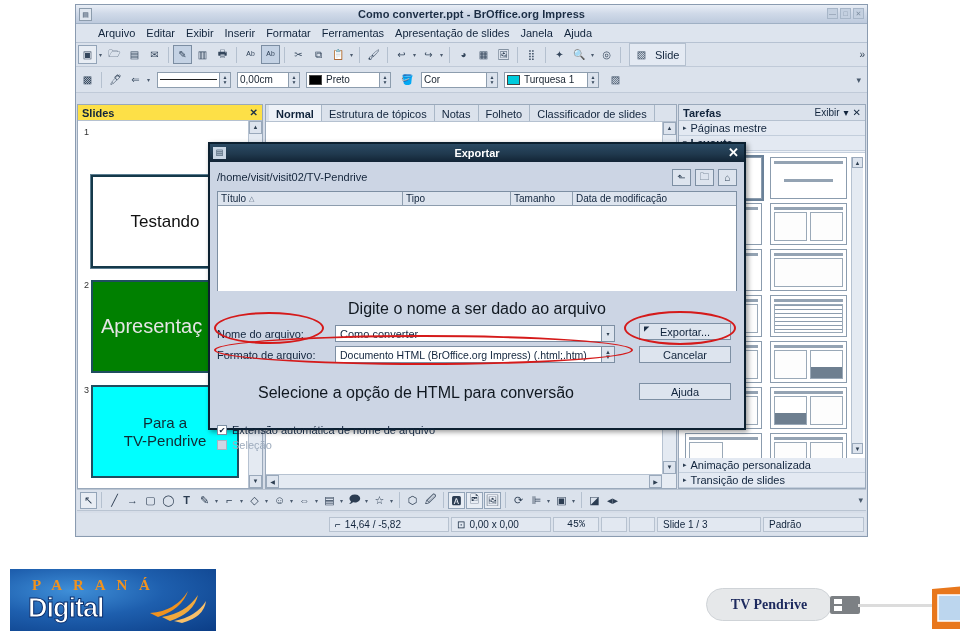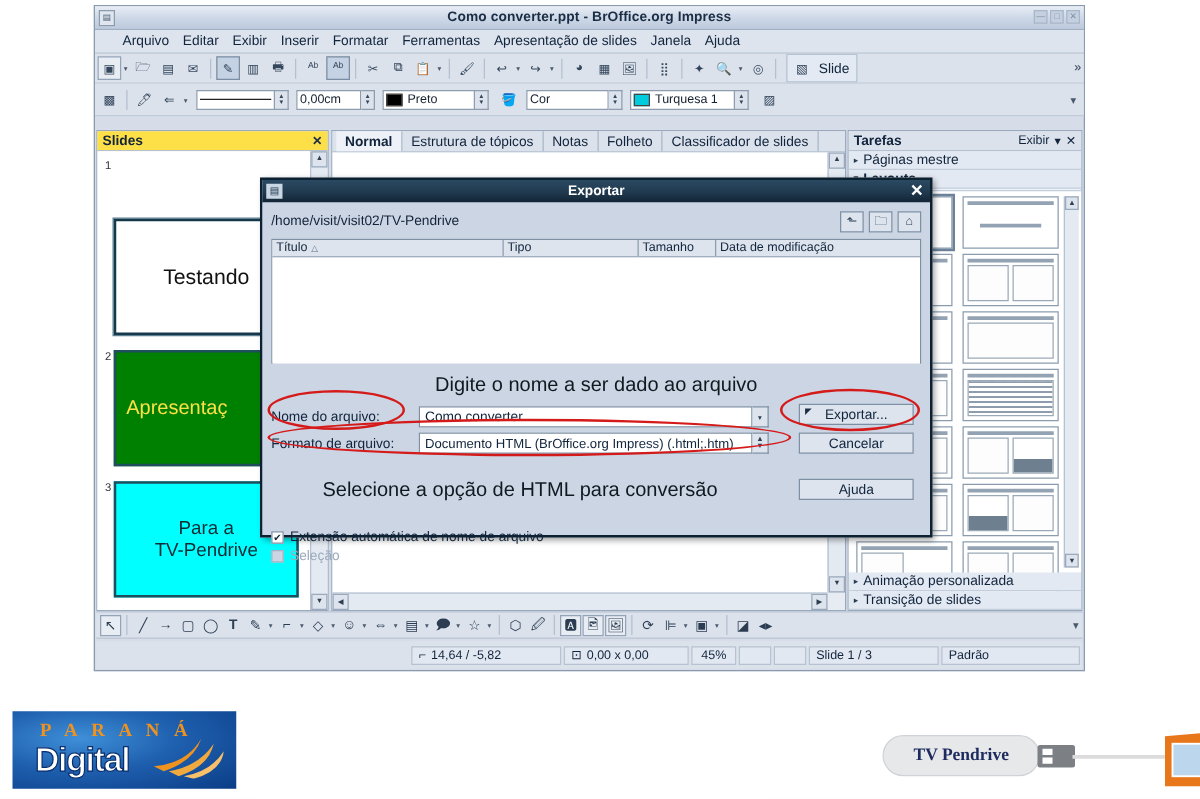--- a/index.html
+++ b/index.html
@@ -247,21 +247,21 @@
          font-size:8px; color:#11243c; text-align:center; line-height:9px; }
   .chk.dim { background:#ccd5e4; border-color:#a6b2c2; color:#a6b2c2; }
   .chk-lbl { font-size:11px; color:#11243c; }
   .chk-lbl.dim { color:#9dabbd; }
 
   
   .ellipse { position:absolute; border:2px solid #d51a1a; border-radius:50%; pointer-events:none; }
 
   
   .pd-logo {
-    position:absolute; left:10px; top:569px; width:179px; height:62px;
+    position:absolute; left:10px; top:569px; width:206px; height:62px;
     background: radial-gradient(ellipse at 30% 35%, #3f8fd8 0%, #1e5fae 45%, #0b3d86 100%);
     overflow:hidden;
   }
   .pd-parana { position:absolute; left:22px; top:8px; font-size:15px; letter-spacing:4px;
                font-weight:bold; color:#f0921e; font-family:"Liberation Serif", serif; }
   .pd-digital { position:absolute; left:18px; top:24px; font-size:27px; font-weight:bold;
                 color:#ffffff; -webkit-text-stroke:1px #0a2f6e; letter-spacing:-1px;
                 font-family:"Liberation Sans", sans-serif; }
   .pd-swoosh { position:absolute; right:8px; top:14px; width:60px; height:40px; }
 
@@ -428,21 +428,21 @@
           <span class="spacer"></span>
           <span class="panel-close">✕</span>
         </div>
         <div class="slides-list">
           <div class="slide-row">
             <span class="slide-num">1</span>
             <div class="slide-thumb sel" style="background:#ffffff;color:#111111;font-size:17px;">Testando</div>
           </div>
           <div class="slide-row">
             <span class="slide-num">2</span>
-            <div class="slide-thumb" style="background:#008000;color:#fde047;font-size:16px;justify-content:flex-start;padding-left:8px;">Apresentaç</div>
+            <div class="slide-thumb" style="background:#008000;color:#e5e5e5;font-size:20px;justify-content:flex-start;padding-left:8px;">Apresentaç</div>
           </div>
           <div class="slide-row">
             <span class="slide-num">3</span>
             <div class="slide-thumb" style="background:#00ffff;color:#102a33;font-size:15px;white-space:pre-line;line-height:1.15;">Para a
 TV-Pendrive</div>
           </div>
         </div>
         <div class="vscroll">
           <div class="vs-btn">▲</div>
           <div class="vs-btn">▼</div>
@@ -664,21 +664,21 @@
       <div class="statusbar">
         <div style="width:252px;"></div>
         <div class="sb-cell" style="width:120px;">
           <span style="margin-right:4px;">⌐</span>
           <span>14,64 / -5,82</span>
         </div>
         <div class="sb-cell" style="width:100px;">
           <span style="margin-right:4px;">⊡</span>
           <span>0,00 x 0,00</span>
         </div>
-        <div class="sb-cell" style="width:36px;justify-content:center;">45%</div>
+        <div class="sb-cell" style="width:46px;justify-content:center;font-family:Liberation Mono, monospace;">45%</div>
         <div class="sb-cell" style="width:26px;"></div>
         <div class="sb-cell" style="width:26px;"></div>
         <div class="sb-cell" style="width:104px;">Slide 1 / 3</div>
         <div class="sb-cell sb-flex">Padrão</div>
       </div>
 
     </div>
   </div>
 
   <div class="dialog">

